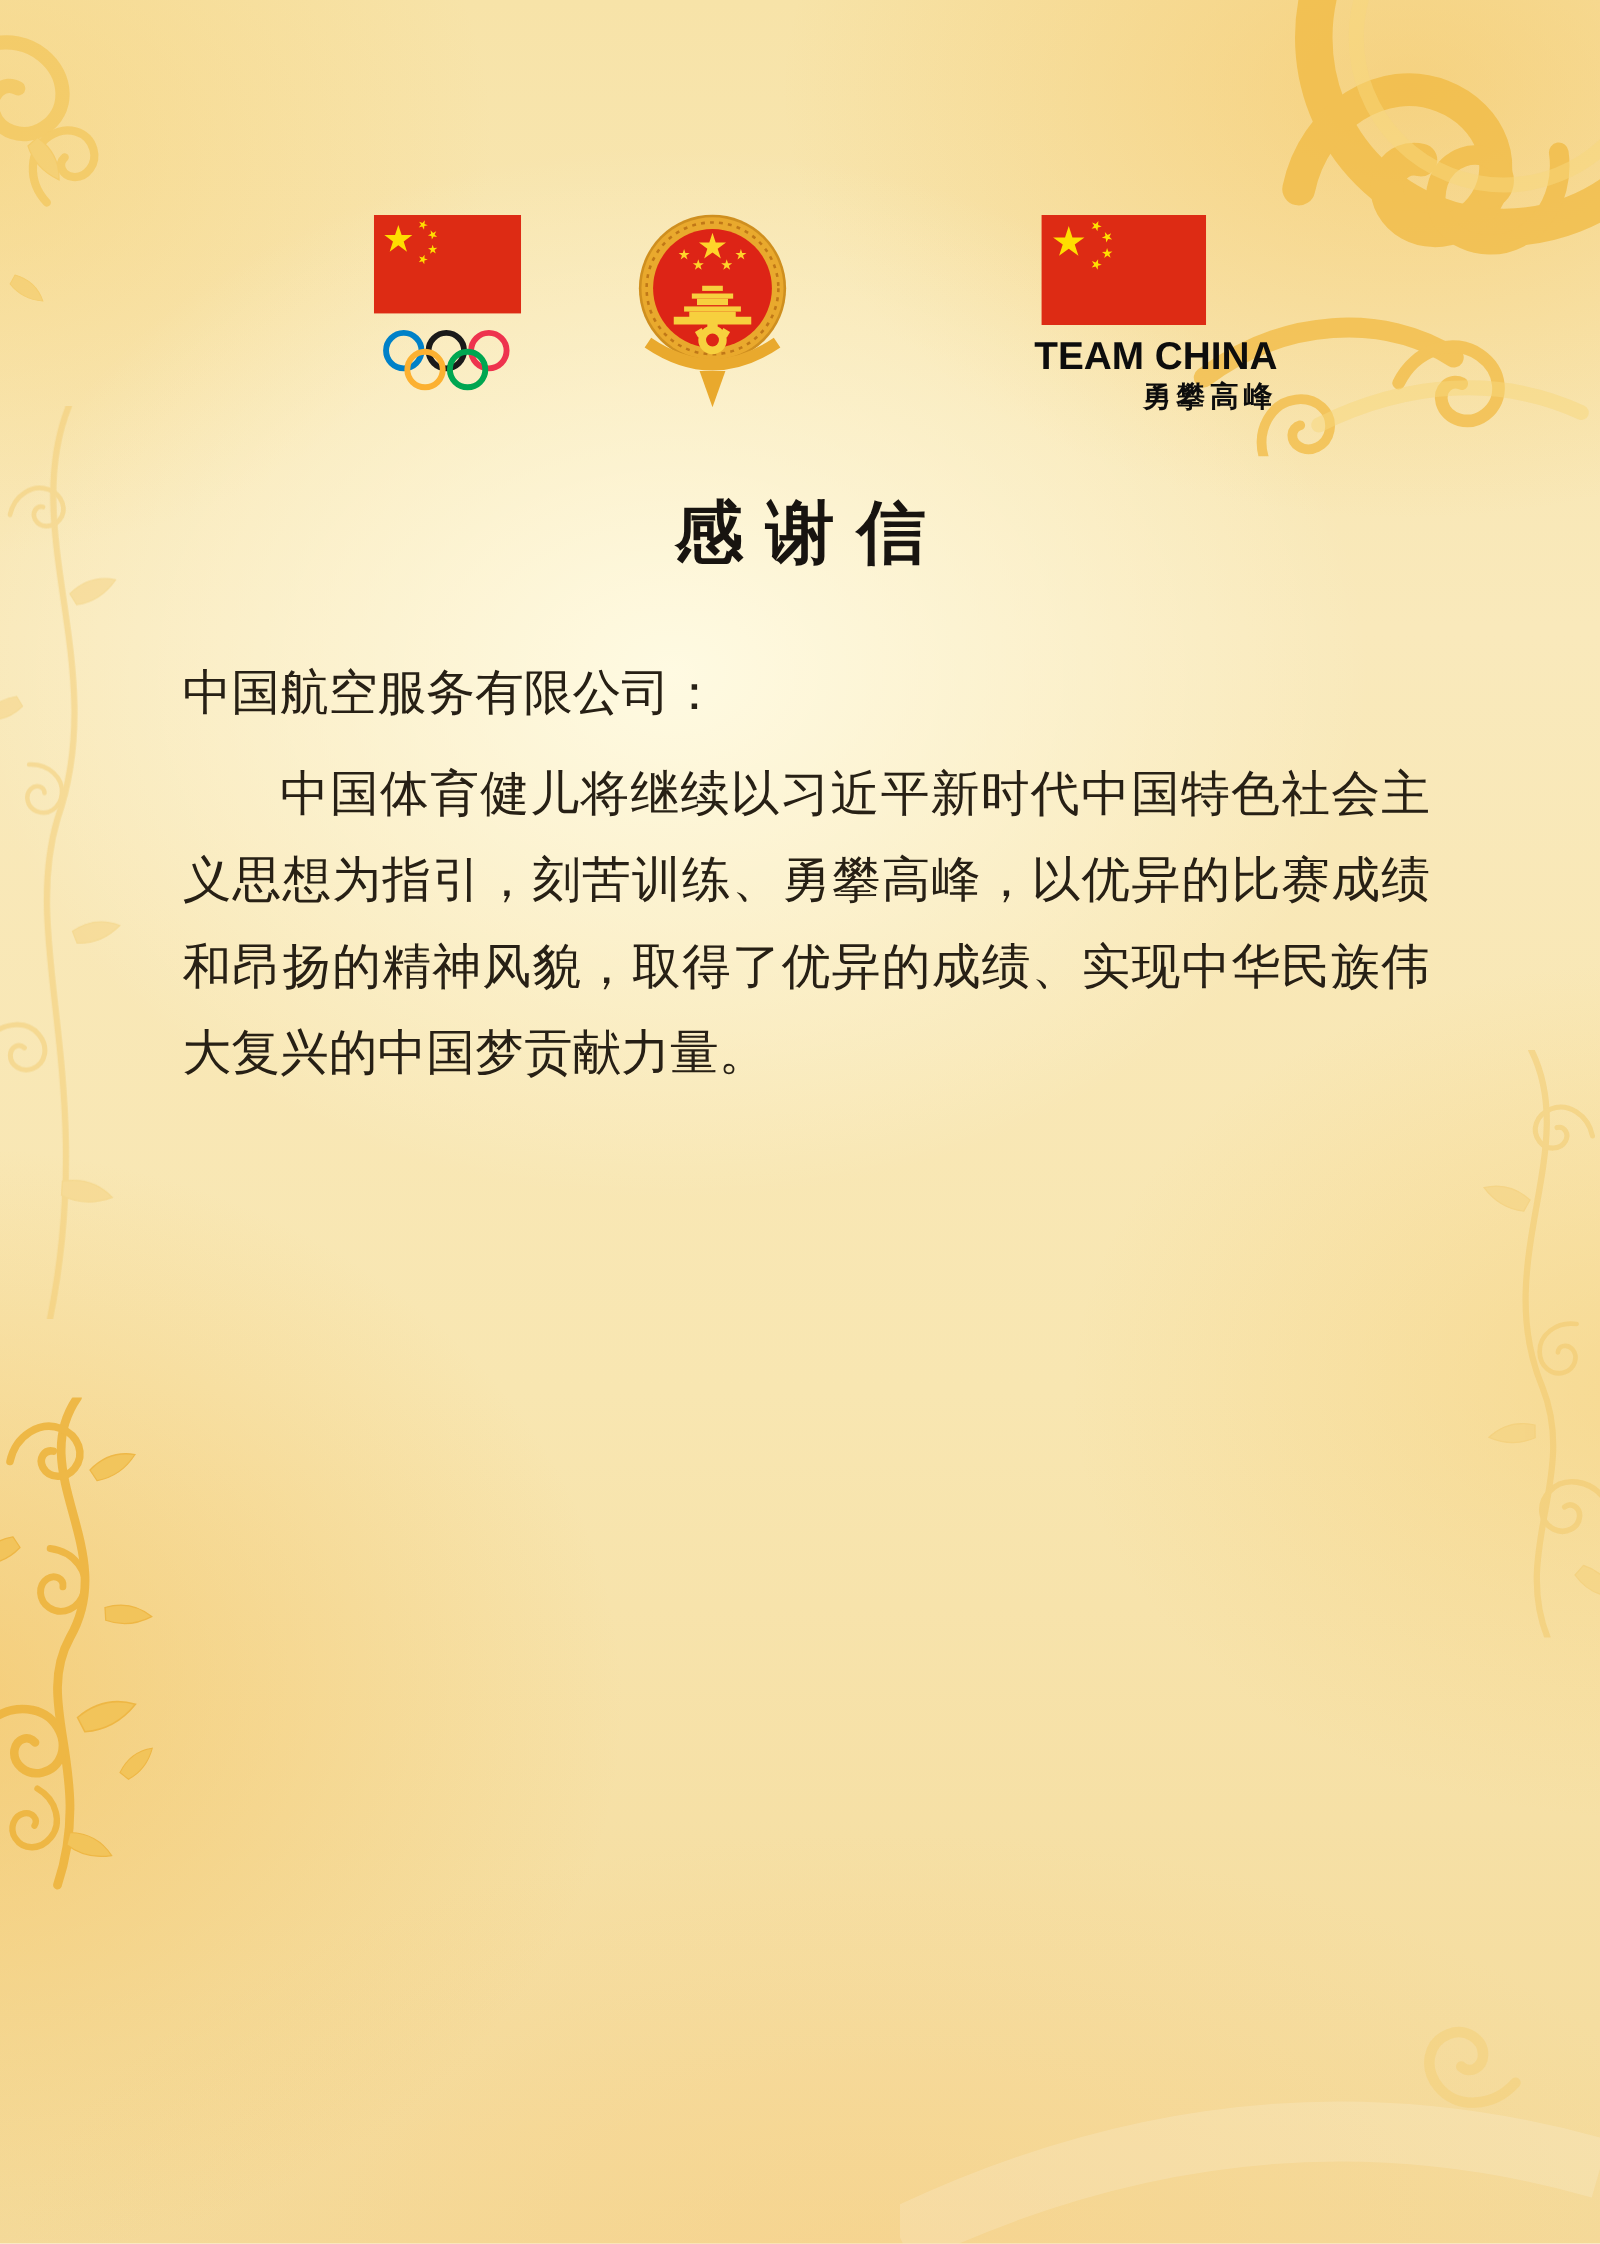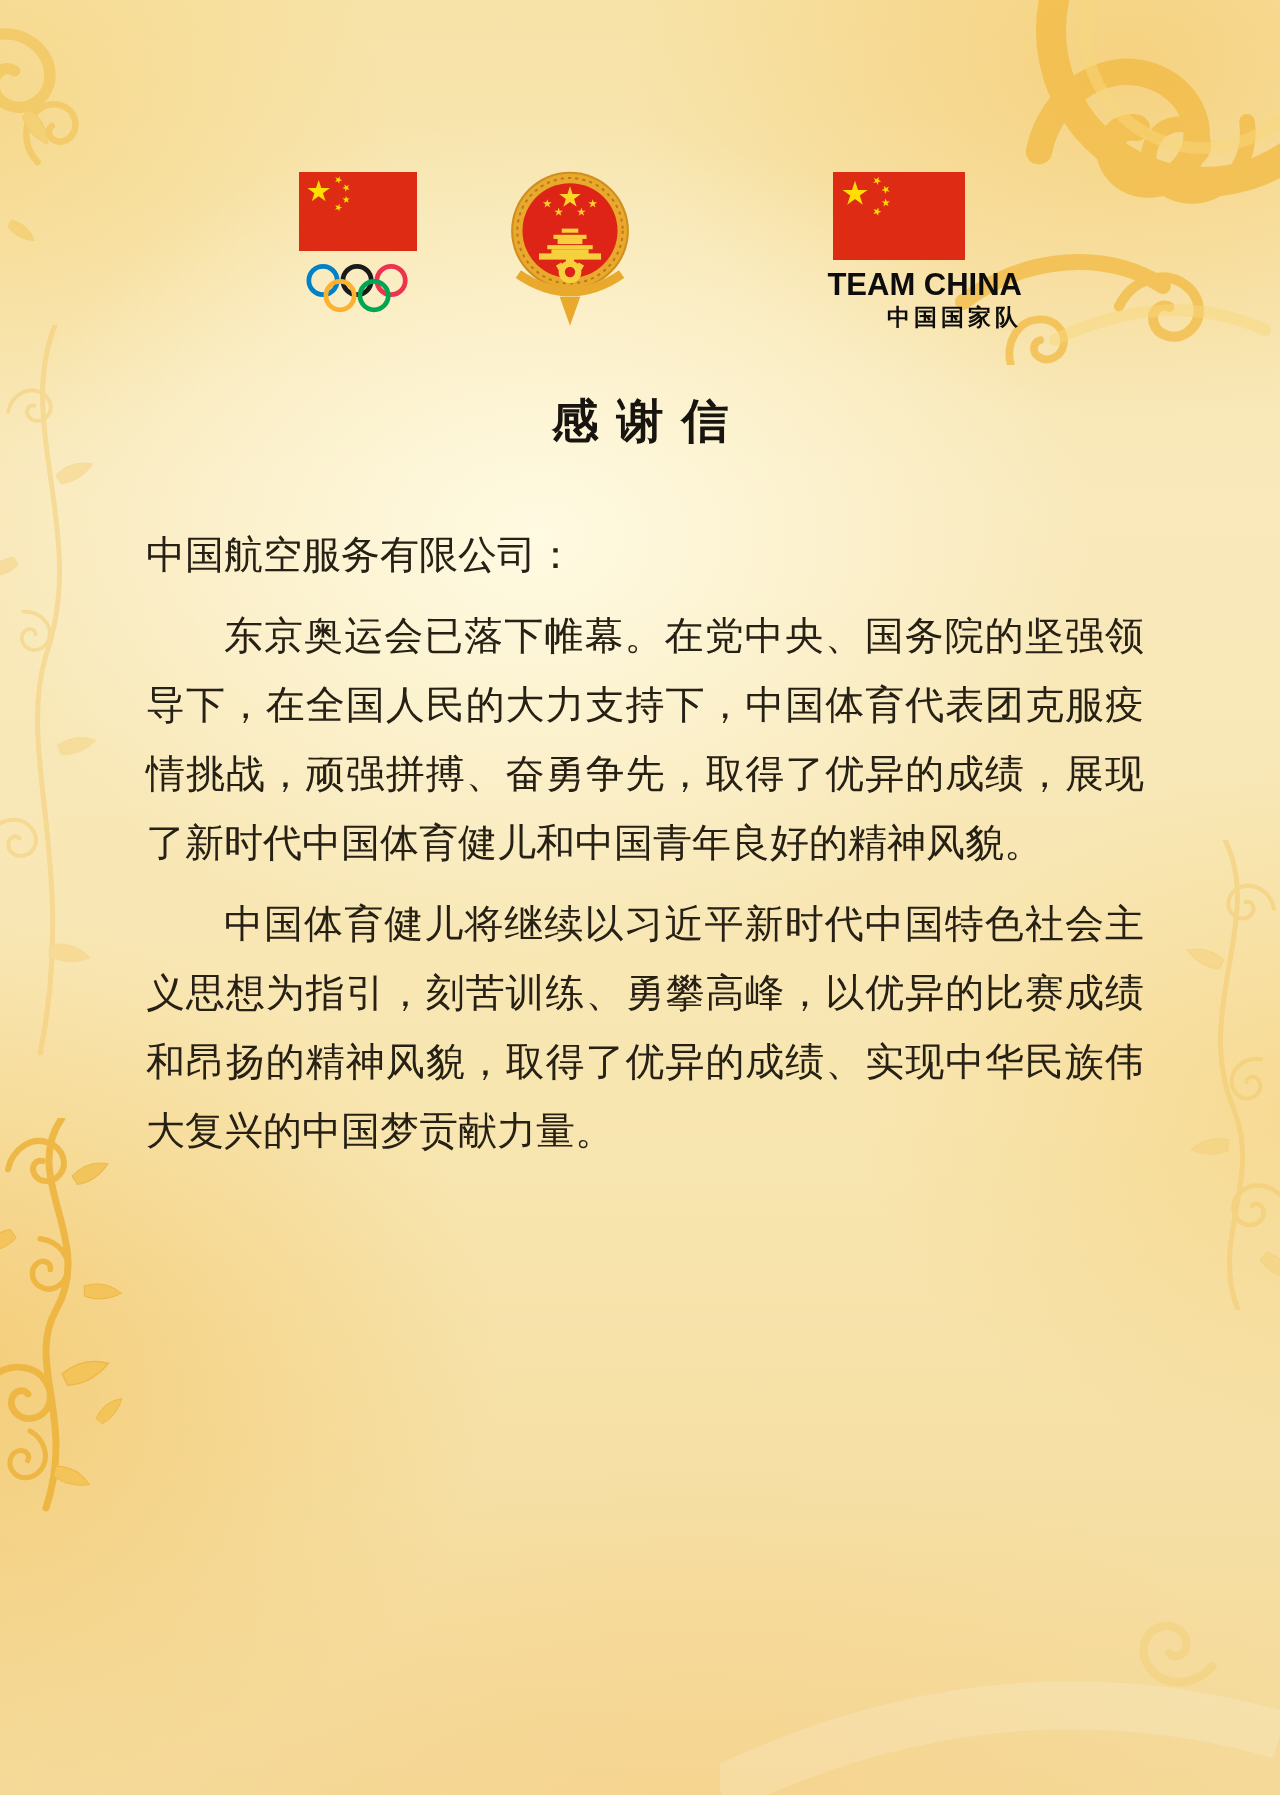--- a/index.html
+++ b/index.html
@@ -33,21 +33,21 @@
     font-weight:bold;font-size:31px;line-height:1;color:#0d0d0d;letter-spacing:0px;white-space:nowrap;
   }
   .tc-sub{
     margin-top:6px;
     font-family:"Liberation Sans","DejaVu Sans",sans-serif;
     font-weight:bold;font-size:23px;line-height:1;color:#0d0d0d;letter-spacing:4px;white-space:nowrap;
   }
   
   #doc-title{
     position:absolute;left:0;top:390px;width:100%;
-    text-align:center;font-size:47px;font-weight:bold;
+    text-align:center;font-size:55px;font-weight:bold;
     letter-spacing:18px;text-indent:18px;color:#181410;
   }
   
   #letter-body{
     position:absolute;left:134px;top:508px;width:1022px;
     font-size:39px;line-height:69px;color:#272015;
     text-align:justify;
   }
   #letter-body p{margin:12px;padding:0;}
   .salutation{text-indent:0;}
@@ -198,27 +198,26 @@
       <path d="M10,116 Q60,150 110,116" stroke="#e9a92d" stroke-width="9" fill="none"></path>
       <path d="M50,138 L70,138 L60,166 Z" fill="#e9a92d"></path>
     </svg>
   </div>
 
   <div class="logo" id="logo-teamchina">
     <svg class="flag" viewBox="0 0 30 20" preserveAspectRatio="none">
       <use href="#cnflag"></use>
     </svg>
     <div class="tc-title">TEAM CHINA</div>
-    <div class="tc-sub">中国国家队</div>
+    <div class="tc-sub">勇攀高峰</div>
   </div>
 
   <div id="doc-title">感谢信</div>
 
   <div id="letter-body">
     <p class="salutation">中国航空服务有限公司：</p>
     <div>
-        <p class="para">东京奥运会已落下帷幕。在党中央、国务院的坚强领导下，在全国人民的大力支持下，中国体育代表团克服疫情挑战，顽强拼搏、奋勇争先，取得了优异的成绩，展现了新时代中国体育健儿和中国青年良好的精神风貌。</p>
         <p class="para">中国体育健儿将继续以习近平新时代中国特色社会主义思想为指引，刻苦训练、勇攀高峰，以优异的比赛成绩和昂扬的精神风貌，取得了优异的成绩、实现中华民族伟大复兴的中国梦贡献力量。</p>
       </div>
   </div>
 
 
 </div>
 
 </body></html>

